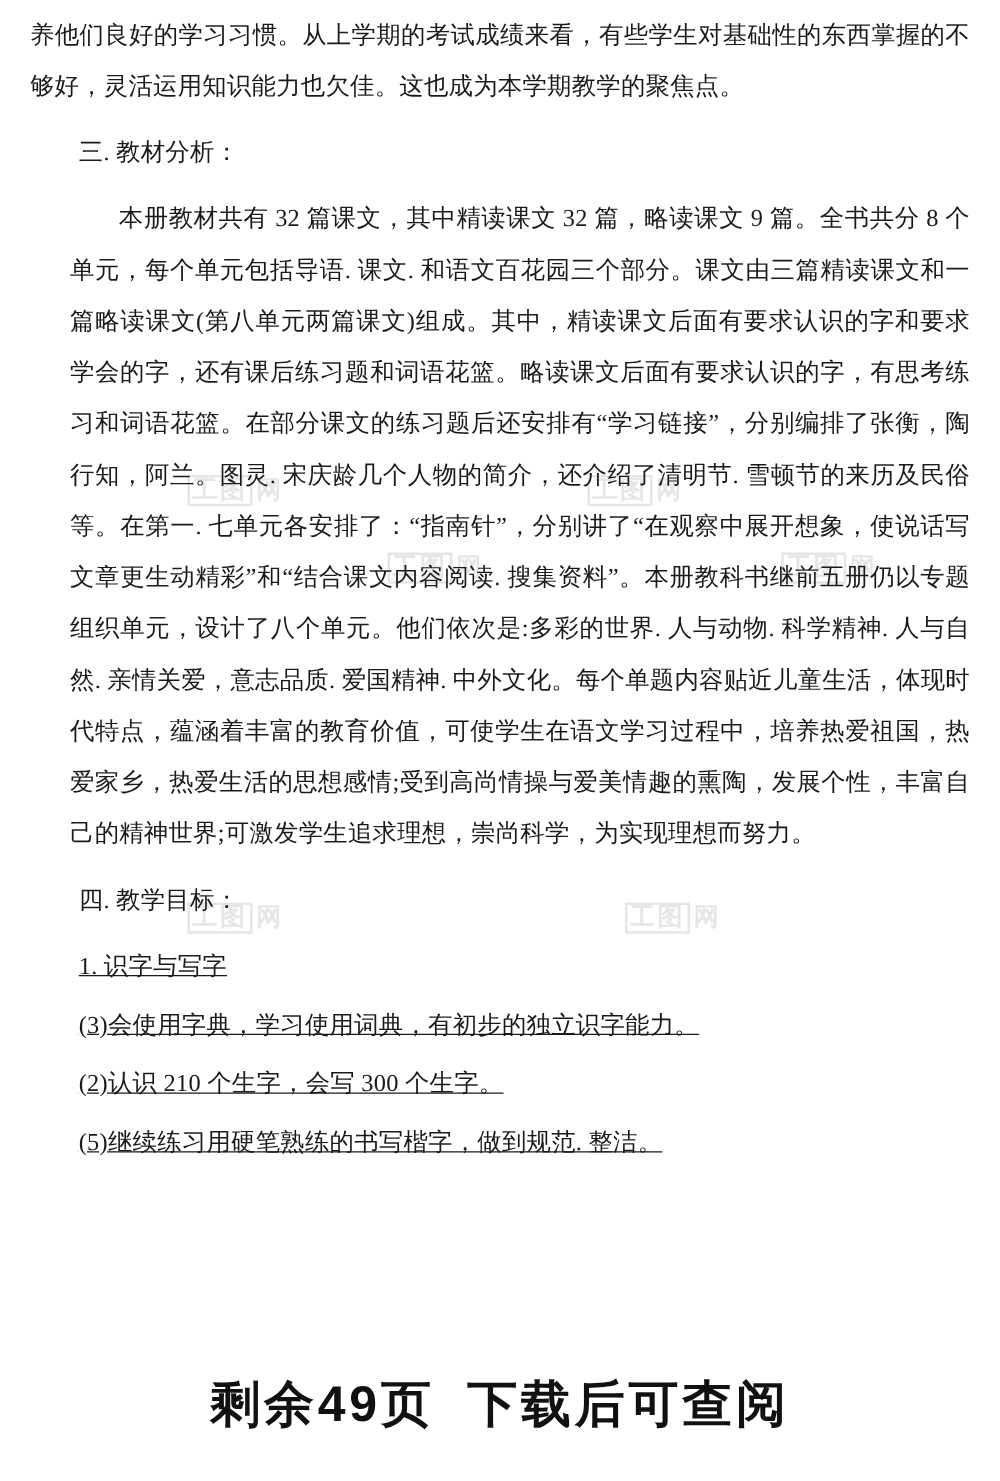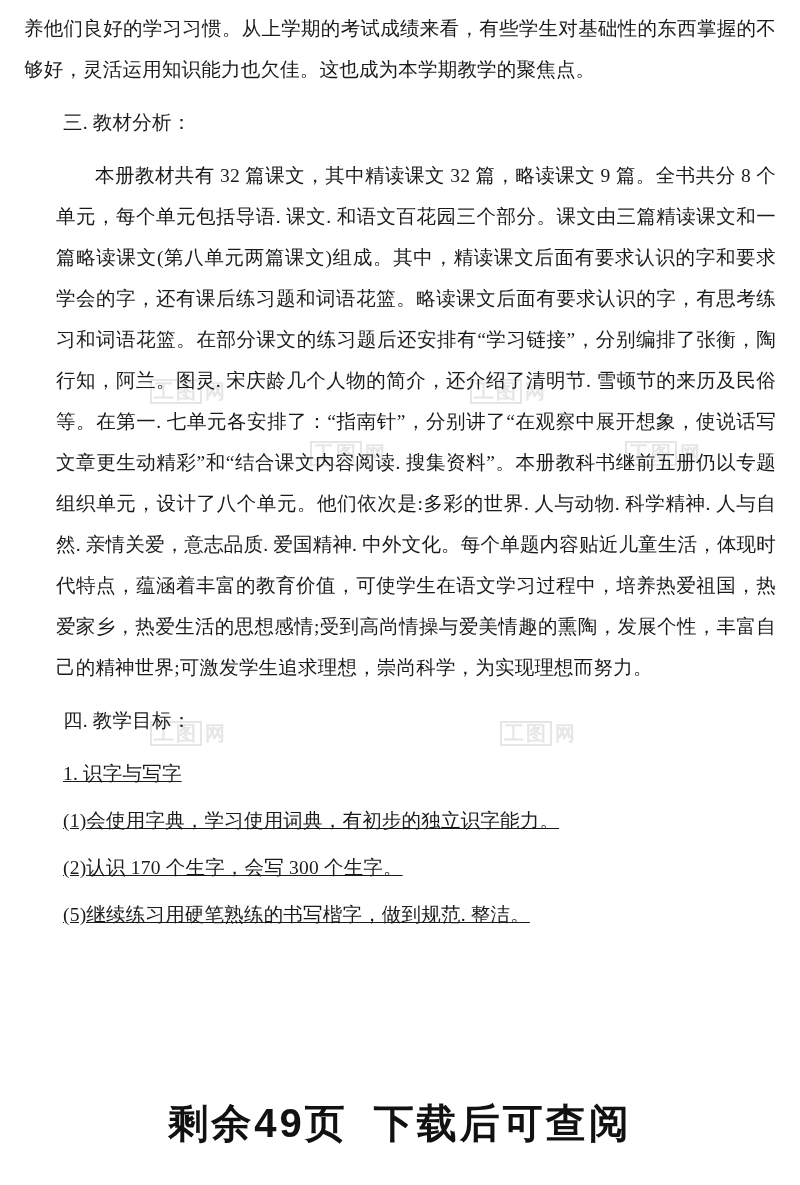--- a/index.html
+++ b/index.html
@@ -105,22 +105,22 @@
   <div class="doc-body">
     <p class="continued">养他们良好的学习习惯。从上学期的考试成绩来看，有些学生对基础性的东西掌握的不够好，灵活运用知识能力也欠佳。这也成为本学期教学的聚焦点。</p>
     <div class="gap-sm"></div>
     <p class="heading">三. 教材分析：</p>
     <div class="gap-sm"></div>
     <p class="indent">本册教材共有 32 篇课文，其中精读课文 32 篇，略读课文 9 篇。全书共分 8 个单元，每个单元包括导语. 课文. 和语文百花园三个部分。课文由三篇精读课文和一篇略读课文(第八单元两篇课文)组成。其中，精读课文后面有要求认识的字和要求学会的字，还有课后练习题和词语花篮。略读课文后面有要求认识的字，有思考练习和词语花篮。在部分课文的练习题后还安排有“学习链接”，分别编排了张衡，陶行知，阿兰。图灵. 宋庆龄几个人物的简介，还介绍了清明节. 雪顿节的来历及民俗等。在第一. 七单元各安排了：“指南针”，分别讲了“在观察中展开想象，使说话写文章更生动精彩”和“结合课文内容阅读. 搜集资料”。本册教科书继前五册仍以专题组织单元，设计了八个单元。他们依次是:多彩的世界. 人与动物. 科学精神. 人与自然. 亲情关爱，意志品质. 爱国精神. 中外文化。每个单题内容贴近儿童生活，体现时代特点，蕴涵着丰富的教育价值，可使学生在语文学习过程中，培养热爱祖国，热爱家乡，热爱生活的思想感情;受到高尚情操与爱美情趣的熏陶，发展个性，丰富自己的精神世界;可激发学生追求理想，崇尚科学，为实现理想而努力。</p>
     <div class="gap-sm"></div>
     <p class="heading">四. 教学目标：</p>
     <div class="gap-sm"></div>
     <p class="small-indent">1. 识字与写字</p>
-    <p class="small-indent">(1)会使用字典，学习使用词典，有初步的独立识字能力。</p>
-    <p class="small-indent">(2)认识 170 个生字，会写 300 个生字。</p>
+    <p class="small-indent">(3)会使用字典，学习使用词典，有初步的独立识字能力。</p>
+    <p class="small-indent">(2)认识 210 个生字，会写 300 个生字。</p>
     <p class="small-indent">(5)继续练习用硬笔熟练的书写楷字，做到规范. 整洁。</p>
   </div>
 
   <div class="footer-banner">
     <div class="txt"><span>剩余49页</span><span class="sp"></span><span>下载后可查阅</span></div>
   </div>
 
 </div>
 
 </body></html>

